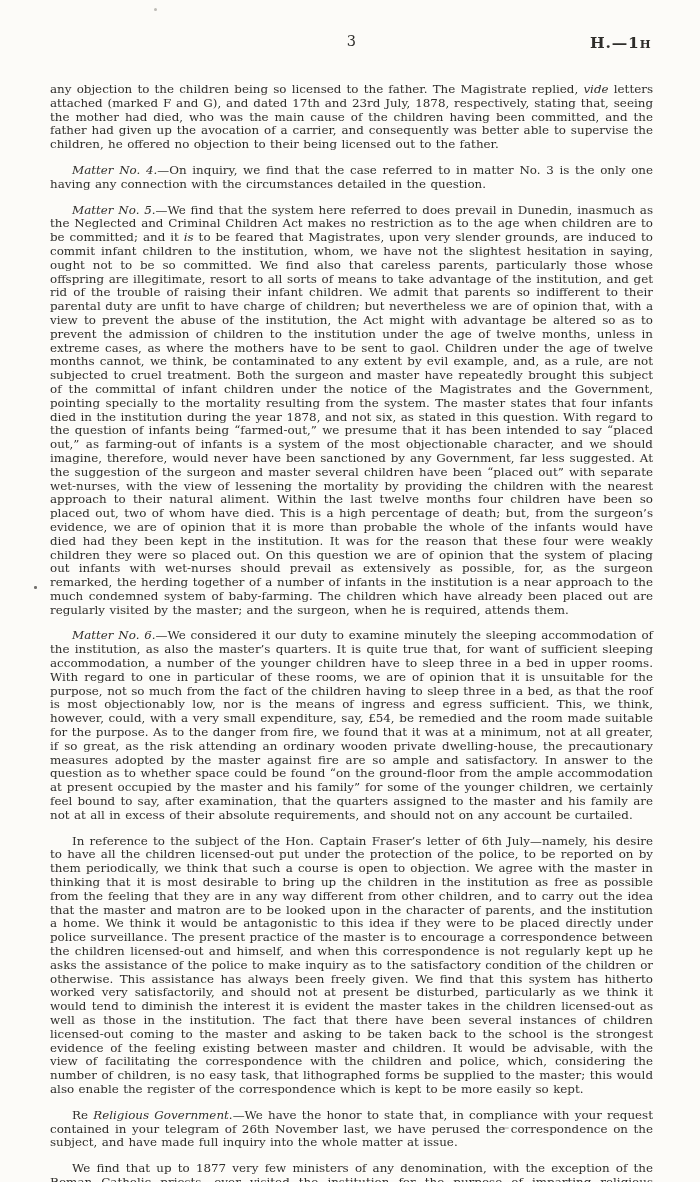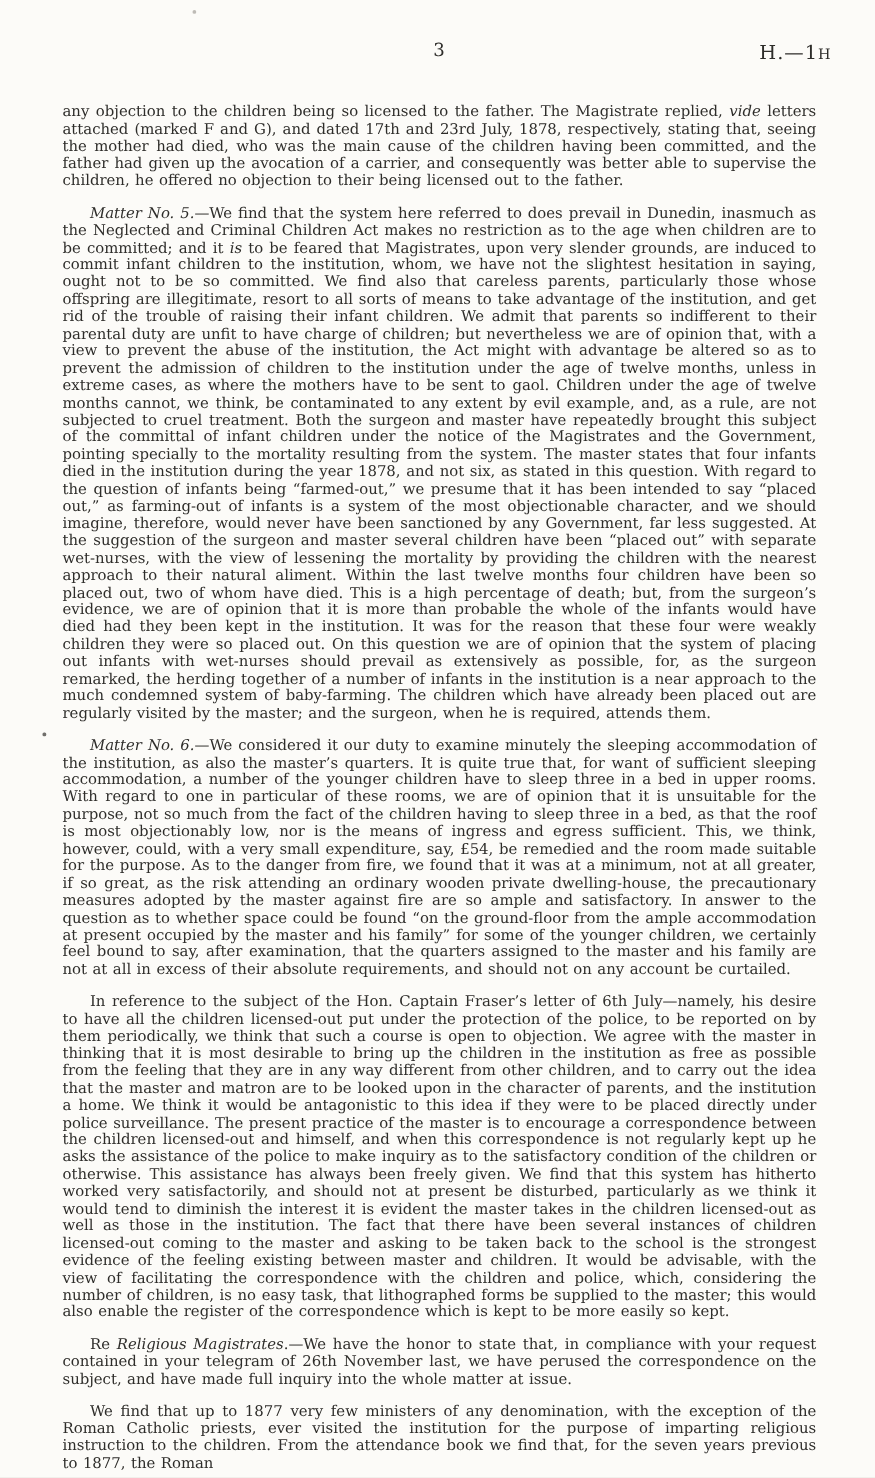--- a/index.html
+++ b/index.html
@@ -27,25 +27,26 @@
   .page-number {
     position: absolute;
     left: 50%;
     transform: translateX(-50%);
     top: 0;
     font-size: 14.5px;
     letter-spacing: 0.5px;
   }
   .doc-ref {
     position: absolute;
-    right: 0;
+    right: 14px;
     top: 0;
     font-size: 15.5px;
     letter-spacing: 0.8px;
     white-space: nowrap;
+    font-weight: bold;
   }
   .doc-ref .suffix {
     font-size: 11.5px;
     letter-spacing: 0.5px;
   }
   .document-body {
     position: absolute;
     top: 71px;
     left: 38px;
     right: 35px;
@@ -81,19 +82,20 @@
   <span class="speck s3"></span>
 
   <div class="page-header">
     <span class="page-number">3</span>
     <span class="doc-ref"><span>H.—1</span><span class="suffix">H</span></span>
   </div>
 
   <div class="document-body">
 
   <p class="para"><span>any objection to the children being so licensed to the father.  The Magistrate replied, </span><span class="it">vide</span><span> letters attached (marked F and G), and dated 17th and 23rd July, 1878, respectively, stating that, seeing the mother had died, who was the main cause of the children having been committed, and the father had given up the avocation of a carrier, and consequently was better able to supervise the children, he offered no objection to their being licensed out to the father.</span></p>
+      <p class="para indent"><span class="it">Matter No. 4.</span><span>—On inquiry, we find that the case referred to in matter No. 3 is the only one having any connection with the circumstances detailed in the question.</span></p>
       <p class="para indent"><span class="it">Matter No. 5.</span><span>—We find that the system here referred to does prevail in Dunedin, inasmuch as the Neglected and Criminal Children Act makes no restriction as to the age when children are to be committed; and it </span><span class="it">is</span><span> to be feared that Magistrates, upon very slender grounds, are induced to commit infant children to the institution, whom, we have not the slightest hesitation in saying, ought not to be so committed.  We find also that careless parents, particularly those whose offspring are illegitimate, resort to all sorts of means to take advantage of the institution, and get rid of the trouble of raising their infant children.  We admit that parents so indifferent to their parental duty are unfit to have charge of children; but nevertheless we are of opinion that, with a view to prevent the abuse of the institution, the Act might with advantage be altered so as to prevent the admission of children to the institution under the age of twelve months, unless in extreme cases, as where the mothers have to be sent to gaol.  Children under the age of twelve months cannot, we think, be contaminated to any extent by evil example, and, as a rule, are not subjected to cruel treatment.  Both the surgeon and master have repeatedly brought this subject of the committal of infant children under the notice of the Magistrates and the Government, pointing specially to the mortality resulting from the system.  The master states that four infants died in the institution during the year 1878, and not six, as stated in this question.  With regard to the question of infants being “farmed-out,” we presume that it has been intended to say “placed out,” as farming-out of infants is a system of the most objectionable character, and we should imagine, therefore, would never have been sanctioned by any Government, far less suggested.  At the suggestion of the surgeon and master several children have been “placed out” with separate wet-nurses, with the view of lessening the mortality by providing the children with the nearest approach to their natural aliment.  Within the last twelve months four children have been so placed out, two of whom have died.  This is a high percentage of death; but, from the surgeon’s evidence, we are of opinion that it is more than probable the whole of the infants would have died had they been kept in the institution.  It was for the reason that these four were weakly children they were so placed out.  On this question we are of opinion that the system of placing out infants with wet-nurses should prevail as extensively as possible, for, as the surgeon remarked, the herding together of a number of infants in the institution is a near approach to the much condemned system of baby-farming.  The children which have already been placed out are regularly visited by the master; and the surgeon, when he is required, attends them.</span></p>
       <p class="para indent"><span class="it">Matter No. 6.</span><span>—We considered it our duty to examine minutely the sleeping accommodation of the institution, as also the master’s quarters.  It is quite true that, for want of sufficient sleeping accommodation, a number of the younger children have to sleep three in a bed in upper rooms.  With regard to one in particular of these rooms, we are of opinion that it is unsuitable for the purpose, not so much from the fact of the children having to sleep three in a bed, as that the roof is most objectionably low, nor is the means of ingress and egress sufficient.  This, we think, however, could, with a very small expenditure, say, £54, be remedied and the room made suitable for the purpose.  As to the danger from fire, we found that it was at a minimum, not at all greater, if so great, as the risk attending an ordinary wooden private dwelling-house, the precautionary measures adopted by the master against fire are so ample and satisfactory.  In answer to the question as to whether space could be found “on the ground-floor from the ample accommodation at present occupied by the master and his family” for some of the younger children, we certainly feel bound to say, after examination, that the quarters assigned to the master and his family are not at all in excess of their absolute requirements, and should not on any account be curtailed.</span></p>
       <p class="para indent"><span>In reference to the subject of the Hon. Captain Fraser’s letter of 6th July—namely, his desire to have all the children licensed-out put under the protection of the police, to be reported on by them periodically, we think that such a course is open to objection.  We agree with the master in thinking that it is most desirable to bring up the children in the institution as free as possible from the feeling that they are in any way different from other children, and to carry out the idea that the master and matron are to be looked upon in the character of parents, and the institution a home.  We think it would be antagonistic to this idea if they were to be placed directly under police surveillance.  The present practice of the master is to encourage a correspondence between the children licensed-out and himself, and when this correspondence is not regularly kept up he asks the assistance of the police to make inquiry as to the satisfactory condition of the children or otherwise.  This assistance has always been freely given.  We find that this system has hitherto worked very satisfactorily, and should not at present be disturbed, particularly as we think it would tend to diminish the interest it is evident the master takes in the children licensed-out as well as those in the institution.  The fact that there have been several instances of children licensed-out coming to the master and asking to be taken back to the school is the strongest evidence of the feeling existing between master and children.  It would be advisable, with the view of facilitating the correspondence with the children and police, which, considering the number of children, is no easy task, that lithographed forms be supplied to the master; this would also enable the register of the correspondence which is kept to be more easily so kept.</span></p>
-      <p class="para indent"><span>Re </span><span class="it">Religious Magistrates</span><span>.—We have the honor to state that, in compliance with your request contained in your telegram of 26th November last, we have perused the correspondence on the subject, and have made full inquiry into the whole matter at issue.</span></p>
+      <p class="para indent"><span>Re </span><span class="it">Religious Government</span><span>.—We have the honor to state that, in compliance with your request contained in your telegram of 26th November last, we have perused the correspondence on the subject, and have made full inquiry into the whole matter at issue.</span></p>
       <p class="para indent"><span>We find that up to 1877 very few ministers of any denomination, with the exception of the Roman Catholic priests, ever visited the institution for the purpose of imparting religious instruction to the children.  From the attendance book we find that, for the seven years previous to 1877, the Roman</span></p>
     </div>
 </div>
 
 </body></html>

